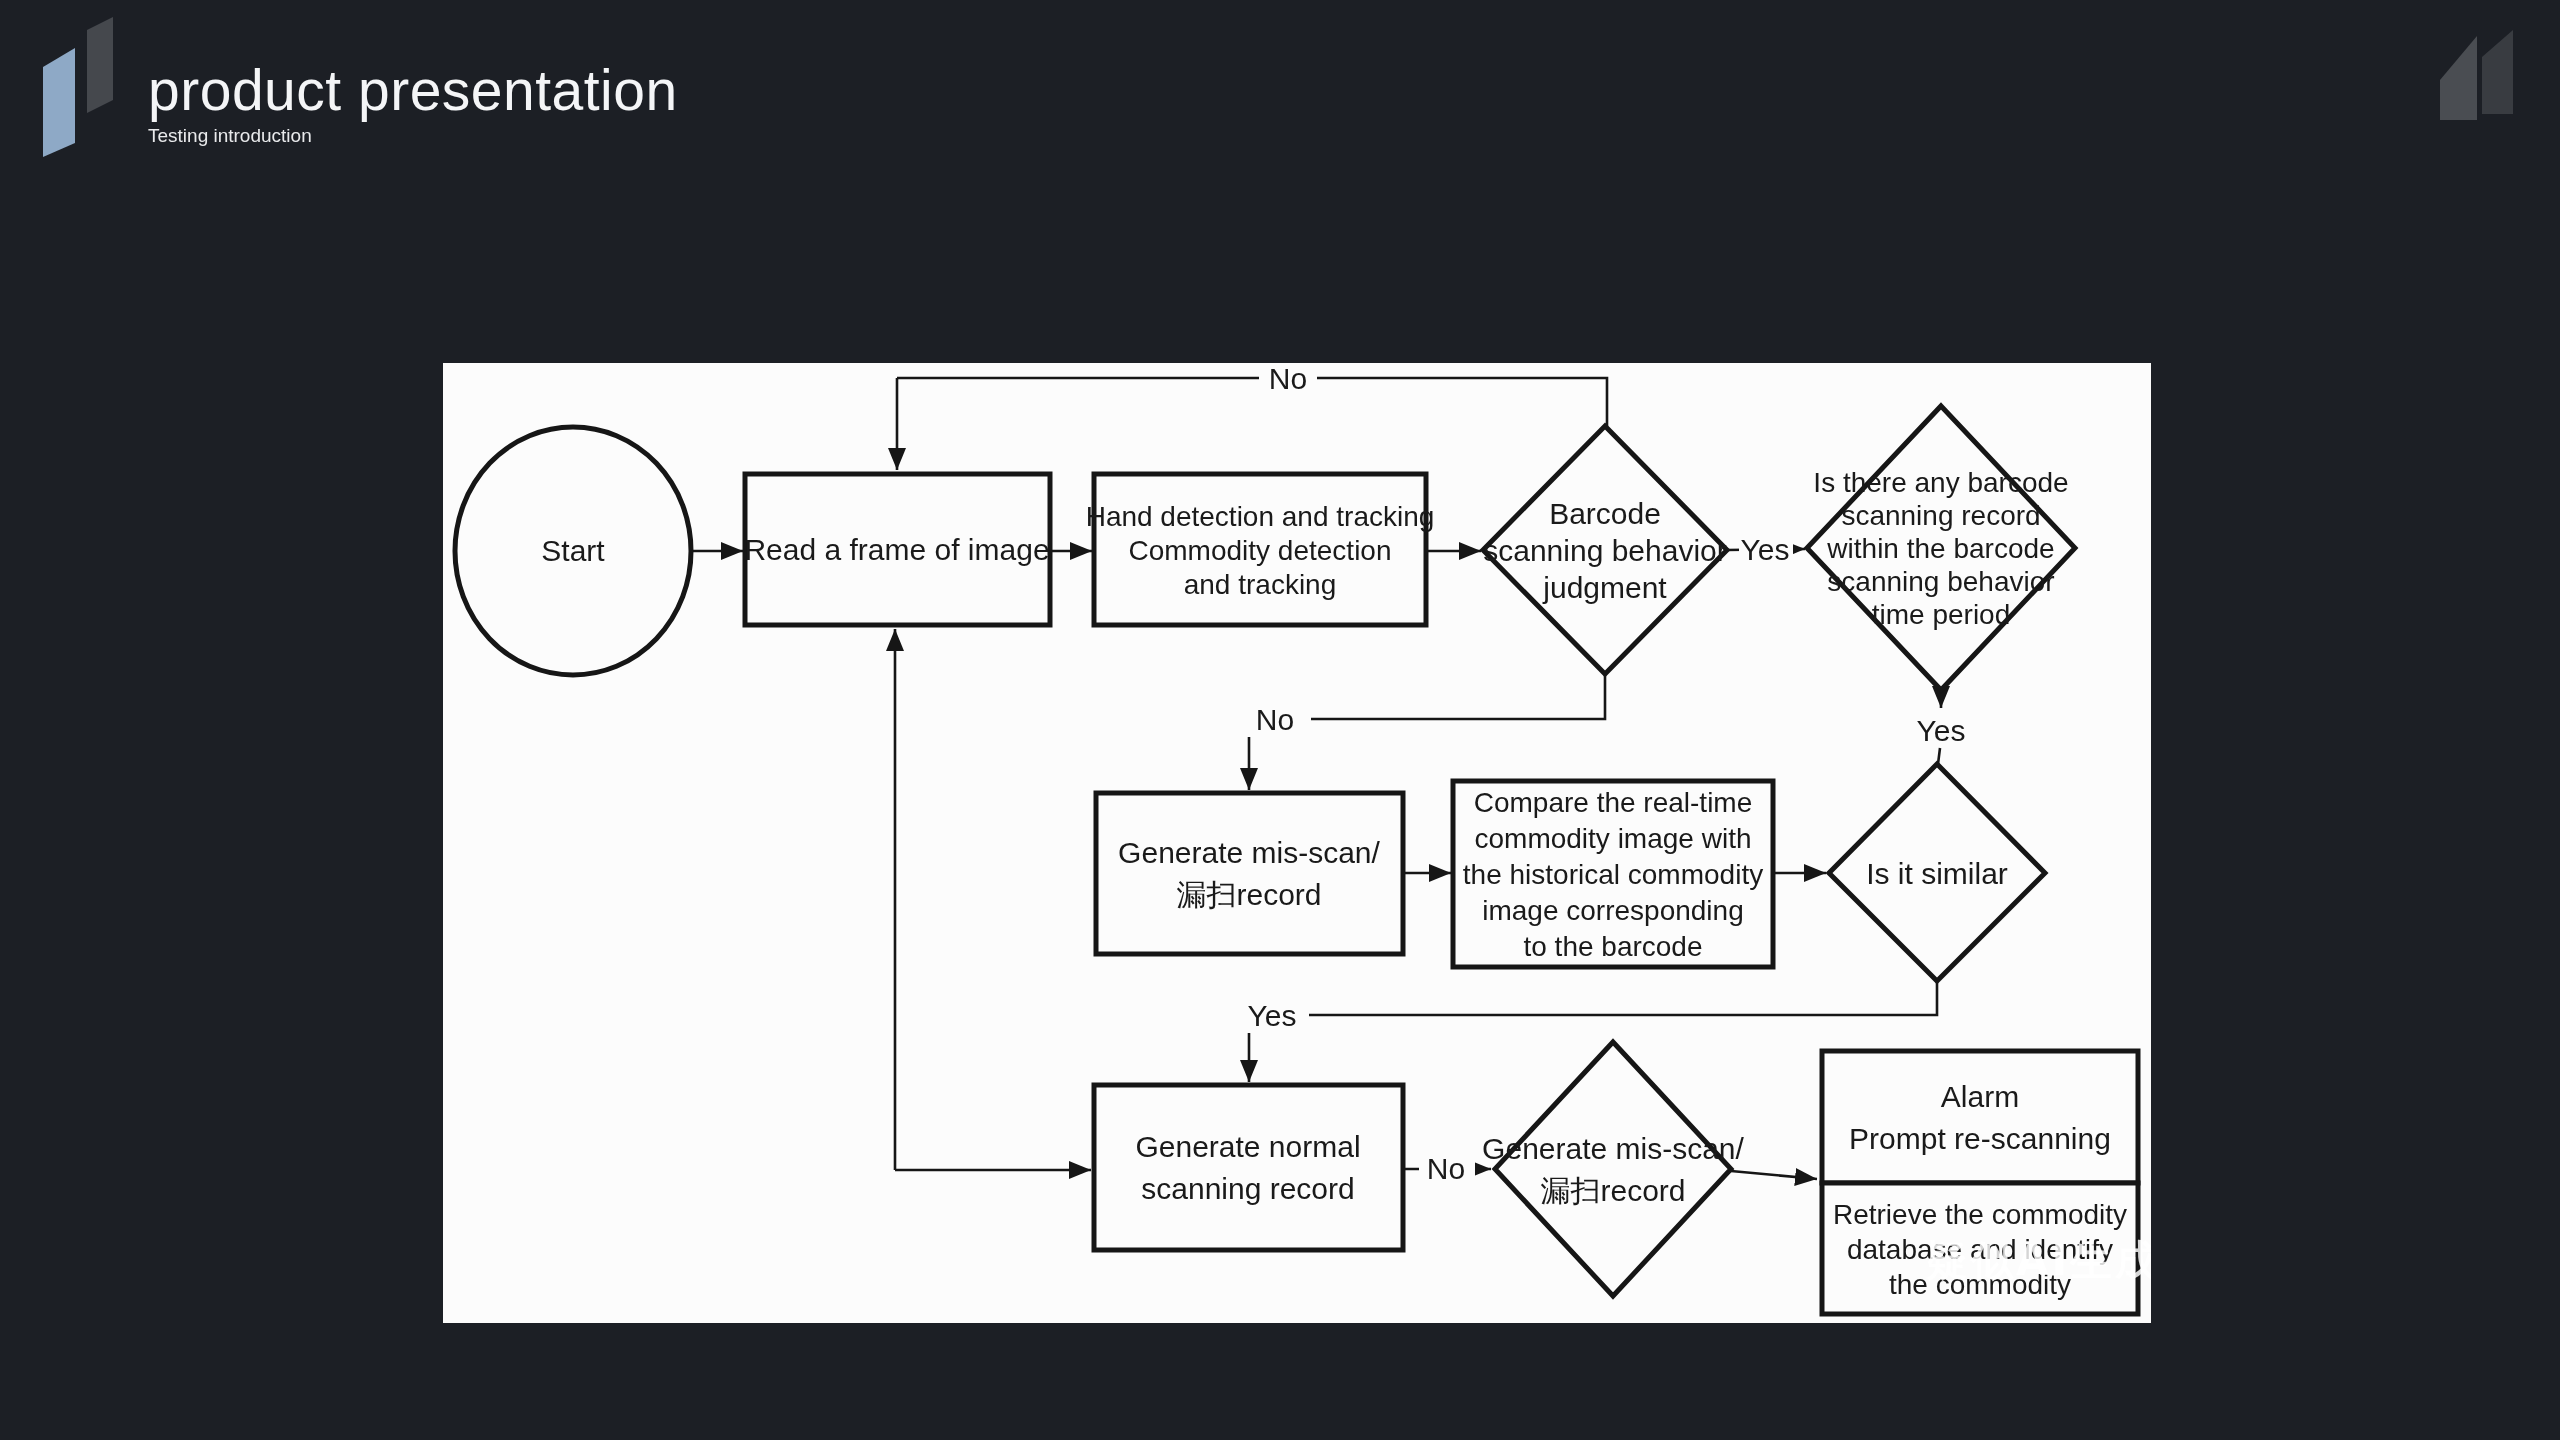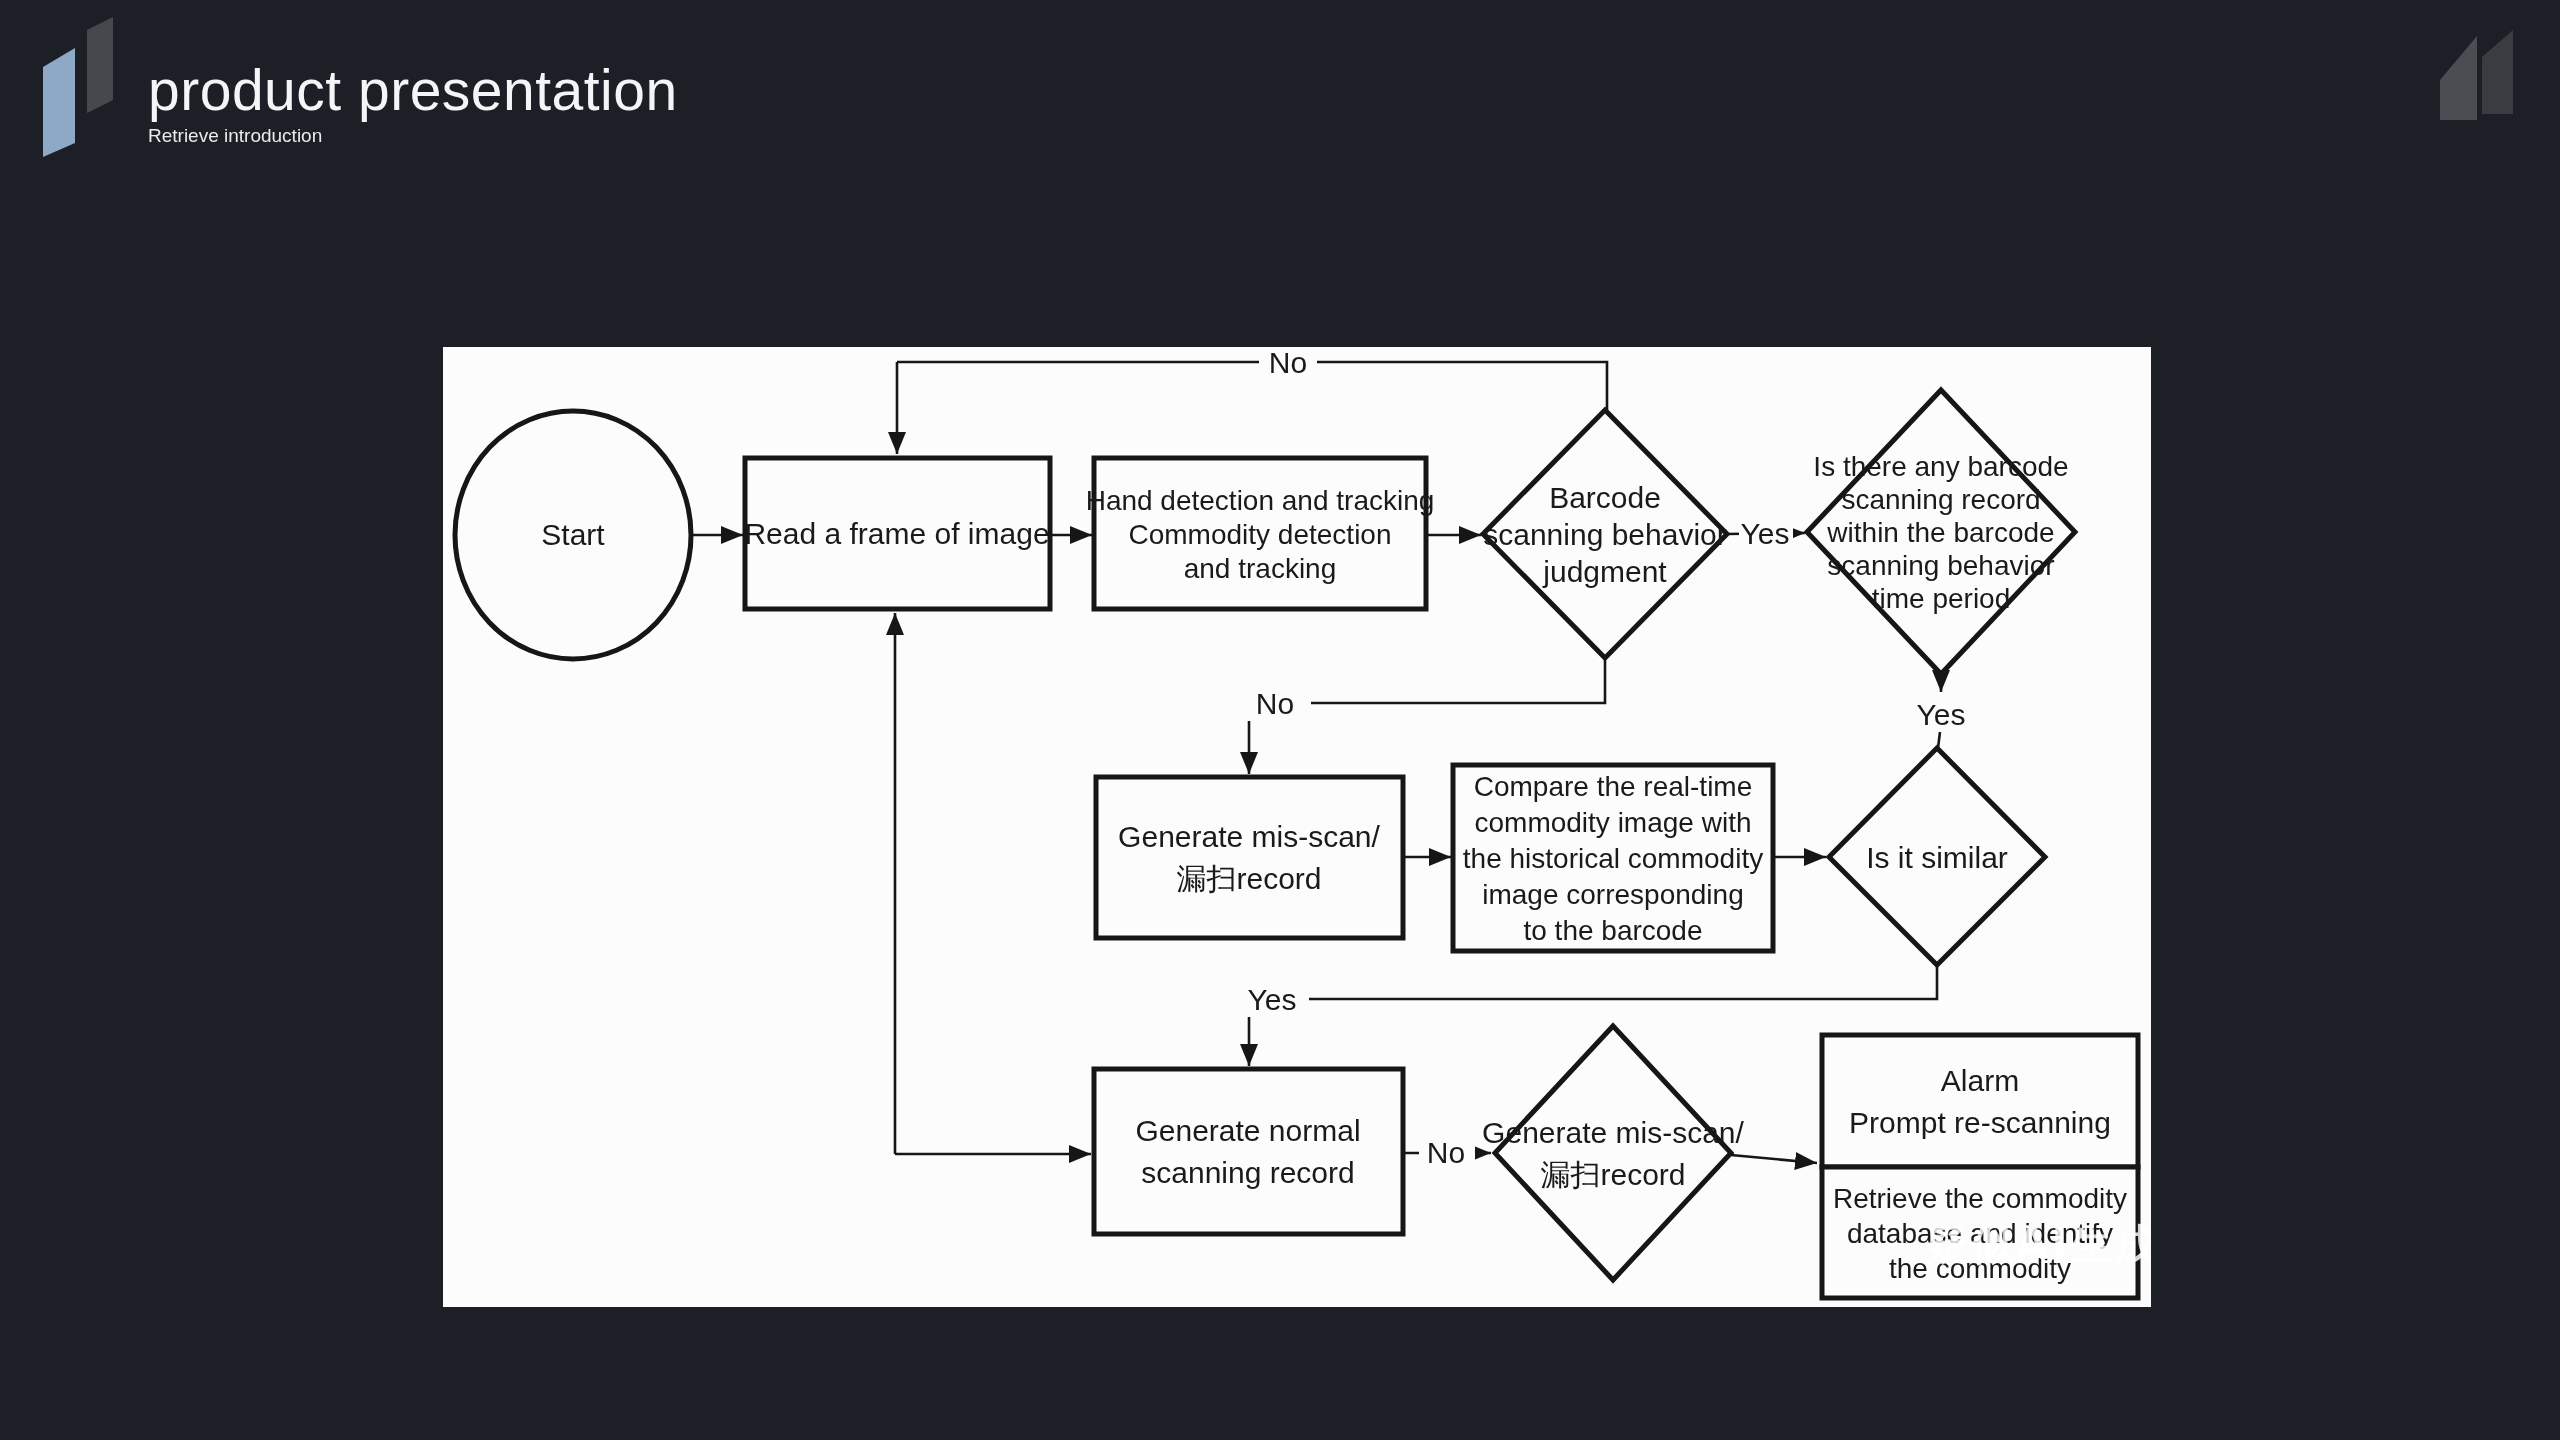--- a/index.html
+++ b/index.html
@@ -15,21 +15,21 @@
   .hdr-sub{font-size:19px;font-weight:400;margin-top:6px;color:#e9eaec;}
   .deck-logo{position:absolute;right:30px;top:22px;}
   
   .slide-title{
     position:absolute;top:208px;left:0;width:100%;text-align:center;
     color:#fbfbfc;font-family:"DejaVu Sans",sans-serif;font-weight:800;
     font-size:63px;letter-spacing:15px;
   }
   
   .panel{
-    position:absolute;left:443px;top:347px;width:1708px;height:960px;
+    position:absolute;left:443px;top:363px;width:1708px;height:960px;
     background:#fcfcfc;
   }
   .panel svg{display:block;width:100%;height:100%;}
   .edge{stroke:#161616;stroke-width:2.6;fill:none;}
   .node{fill:#fcfcfc;stroke:#161616;stroke-width:5px;}
   .nt{fill:#1a1a1a;font-family:"Liberation Sans",sans-serif;font-size:30px;text-anchor:middle;}
   .nt-sm{font-size:28px;}
   .lbl{fill:#1a1a1a;font-family:"Liberation Sans",sans-serif;font-size:30px;text-anchor:middle;}
   .lblbg{fill:#fcfcfc;stroke:none;}
   .wm{
@@ -42,21 +42,21 @@
 
 <div class="slide">
 
   <div class="hdr">
     <svg class="hdr-logo" width="120" height="160" viewBox="0 0 120 160">
       <polygon points="5,57 37,38 37,133 5,147" fill="#8ea9c6"></polygon>
       <polygon points="49,20 75,7 75,90 49,103" fill="#45484d"></polygon>
     </svg>
     <div class="hdr-text">
       <div class="hdr-title">product presentation</div>
-      <div class="hdr-sub">Retrieve introduction</div>
+      <div class="hdr-sub">Testing introduction</div>
     </div>
   </div>
 
   <svg class="deck-logo" width="110" height="110" viewBox="0 0 110 110">
     <polygon points="62,35 93,8 93,92 62,92" fill="#393c41"></polygon>
     <polygon points="20,58 57,14 57,98 20,98" fill="#4a4d52"></polygon>
   </svg>
 
 
   <div class="panel">

